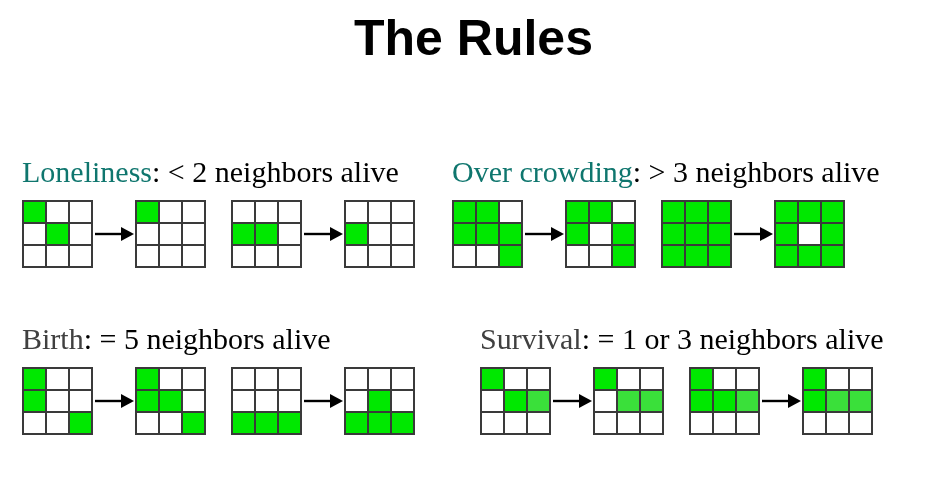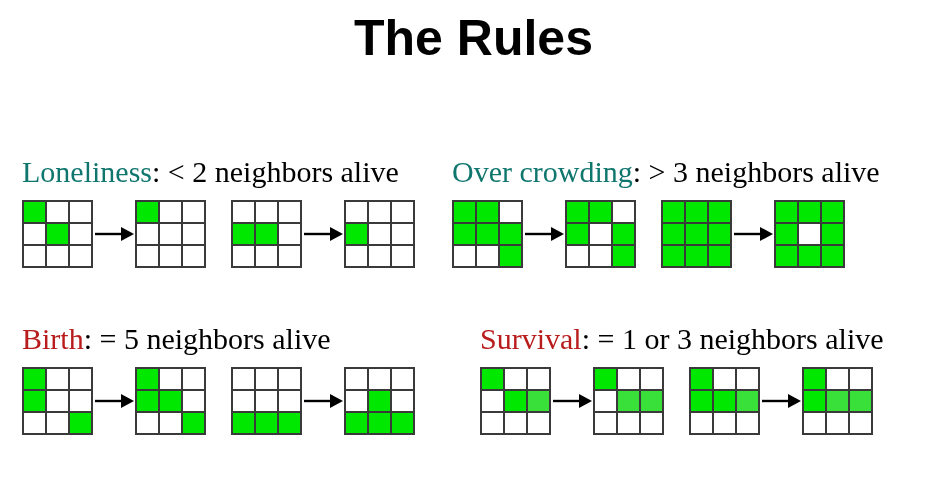--- a/index.html
+++ b/index.html
@@ -38,21 +38,21 @@
     position: absolute;
   }
   .rule-heading {
     font-family: "Liberation Serif", serif;
     font-size: 30px;
     line-height: 34px;
     color: #000000;
     white-space: nowrap;
   }
   .rule-heading .kw-red { color: #0f766e; }
-  .rule-heading .kw-green { color: #b91c1c; }
+  .rule-heading .kw-green { color: #404040; }
   .rule-rows {
     position: relative;
     margin-top: 11px;
     display: flex;
     flex-direction: row;
     align-items: center;
   }
   .pair {
     display: flex;
     flex-direction: row;

